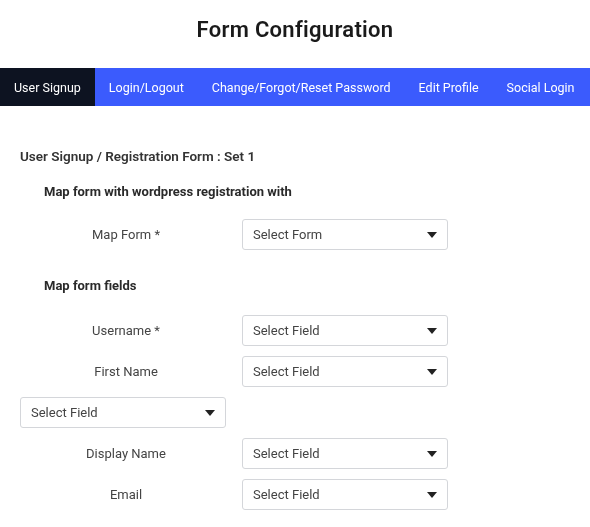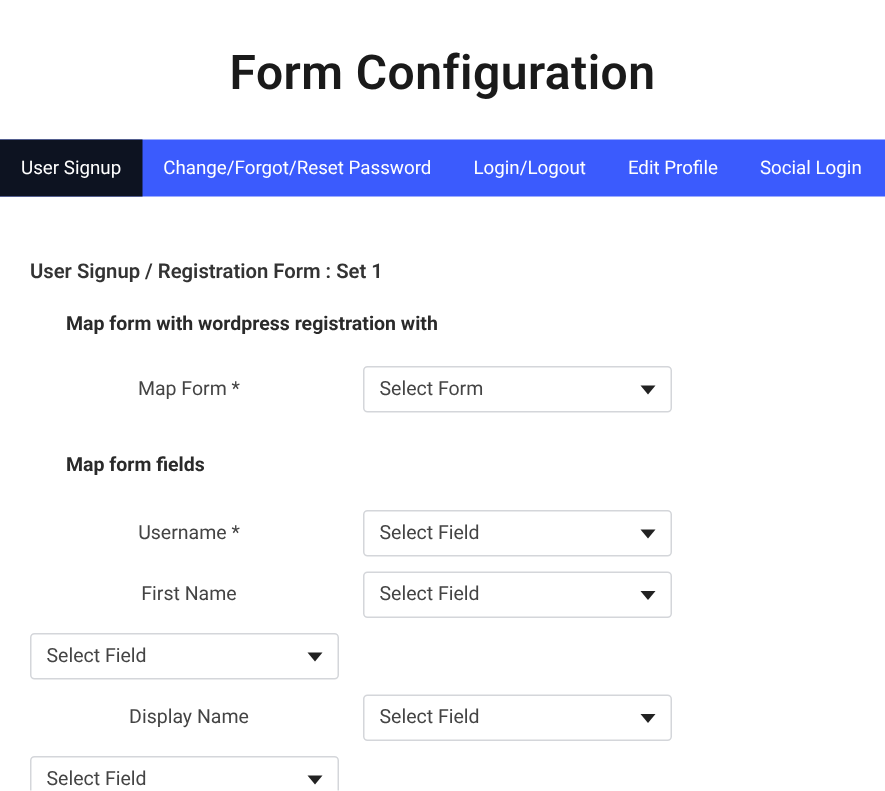--- a/index.html
+++ b/index.html
@@ -6,24 +6,24 @@
   body {
     font-family: -apple-system, BlinkMacSystemFont, "Segoe UI", Roboto, Arial, sans-serif;
     background: #fff;
     color: #222;
     width: 590px;
     height: 527px;
     overflow: hidden;
   }
   .page-title {
     text-align: center;
-    font-size: 32px;
+    font-size: 22px;
     font-weight: 600;
     color: #1a1a1a;
-    padding: 29px 0 26px 0;
+    padding: 17px 0 26px 0;
     letter-spacing: 0.3px;
   }
   .tabs {
     display: flex;
     background: #3b5bfd;
     height: 38px;
     align-items: stretch;
   }
   .tab {
     color: #fff;
@@ -98,22 +98,22 @@
     border-top: 6px solid #222;
   }
 </style>
 </head>
 <body>
 
 <h1 class="page-title">Form Configuration</h1>
 
 <div class="tabs">
   <div class="tab active">User Signup</div>
+  <div class="tab">Login/Logout</div>
   <div class="tab">Change/Forgot/Reset Password</div>
-  <div class="tab">Login/Logout</div>
   <div class="tab">Edit Profile</div>
   <div class="tab">Social Login</div>
 </div>
 
 <div class="content">
   <div class="panel-title">User Signup / Registration Form : Set 1</div>
 
   <div class="section-label">Map form with wordpress registration with</div>
 
   <div class="row">
@@ -147,18 +147,19 @@
     </div>
   </div>
   <div class="row">
     <div class="lbl">Display Name</div>
     <div class="select">
       <span class="val">Select Field</span>
       <span class="caret"></span>
     </div>
   </div>
   <div class="row">
+    <div class="lbl">Email</div>
     <div class="select">
       <span class="val">Select Field</span>
       <span class="caret"></span>
     </div>
   </div>
 </div>
 
 </body></html>

